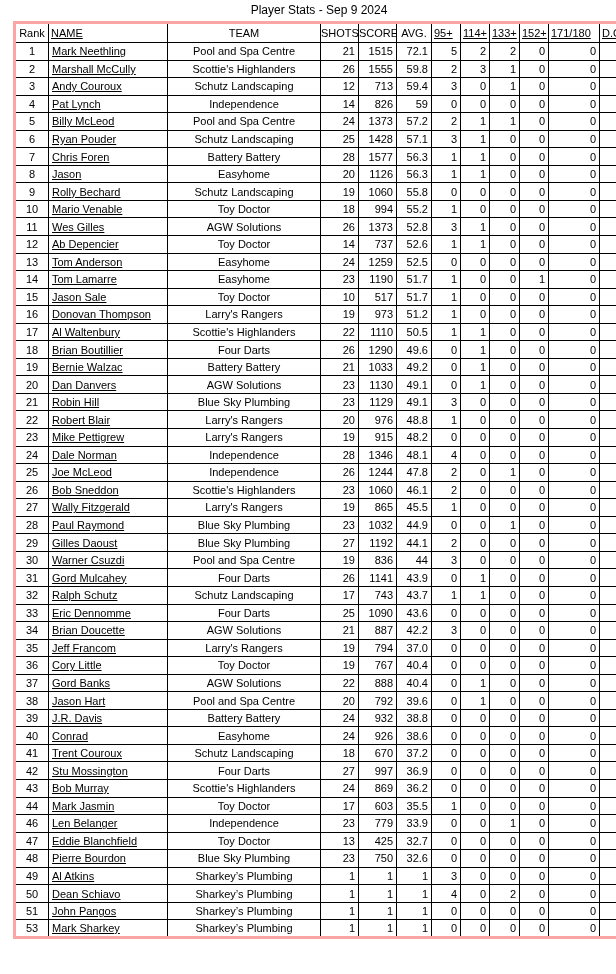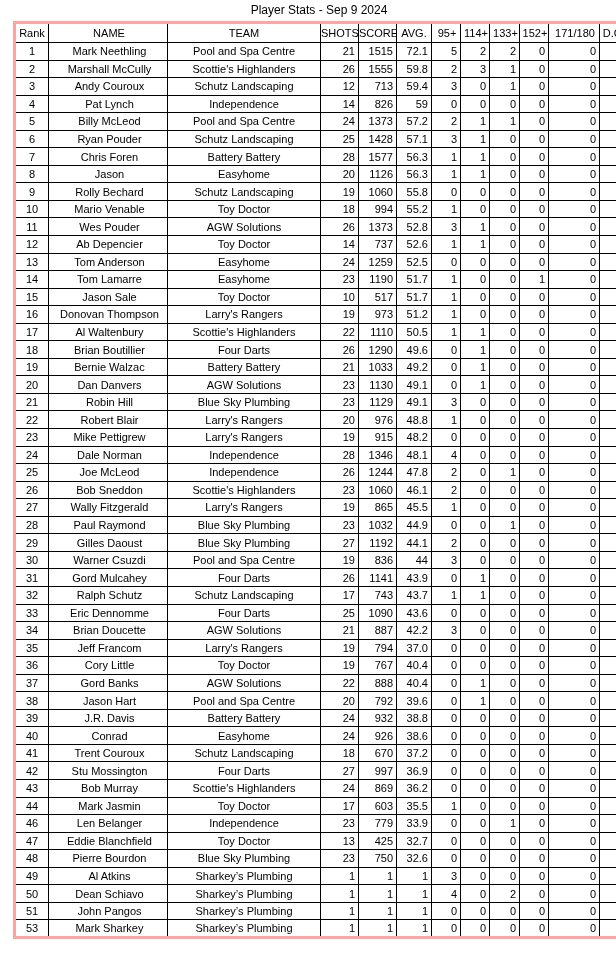--- a/index.html
+++ b/index.html
@@ -18,21 +18,21 @@
     border-collapse:collapse; table-layout:fixed;
     width:613px; border:3px solid #fca5a5;
   }
   table.stats th, table.stats td {
     border:1px solid #000;
     font-size:11px; font-weight:normal;
     padding:0; overflow:hidden; white-space:nowrap;
   }
   thead tr { height:20px; }
   tbody tr { height:17.55px; }
-  .l { text-align:center;  padding-left:3px !important; }
+  .l { text-align:left;  padding-left:3px !important;text-decoration:underline; }
   .c { text-align:center; }
   .r { text-align:right; padding-right:3px !important; }
   th.l { padding-left:2px !important; }
 </style>
 </head>
 <body>
 
 <div class="sheet">
   <div class="title-row">
     <span>Player Stats - Sep 9 2024</span>
@@ -204,21 +204,21 @@
           <td class="r">55.2</td>
           <td class="r">1</td>
           <td class="r">0</td>
           <td class="r">0</td>
           <td class="r">0</td>
           <td class="r">0</td>
           <td class="r">0</td>
         </tr>
         <tr>
           <td class="c">11</td>
-          <td class="l">Wes Pouder</td>
+          <td class="l">Wes Gilles</td>
           <td class="c">AGW Solutions</td>
           <td class="r">26</td>
           <td class="r">1373</td>
           <td class="r">52.8</td>
           <td class="r">3</td>
           <td class="r">1</td>
           <td class="r">0</td>
           <td class="r">0</td>
           <td class="r">0</td>
           <td class="r">0</td>

